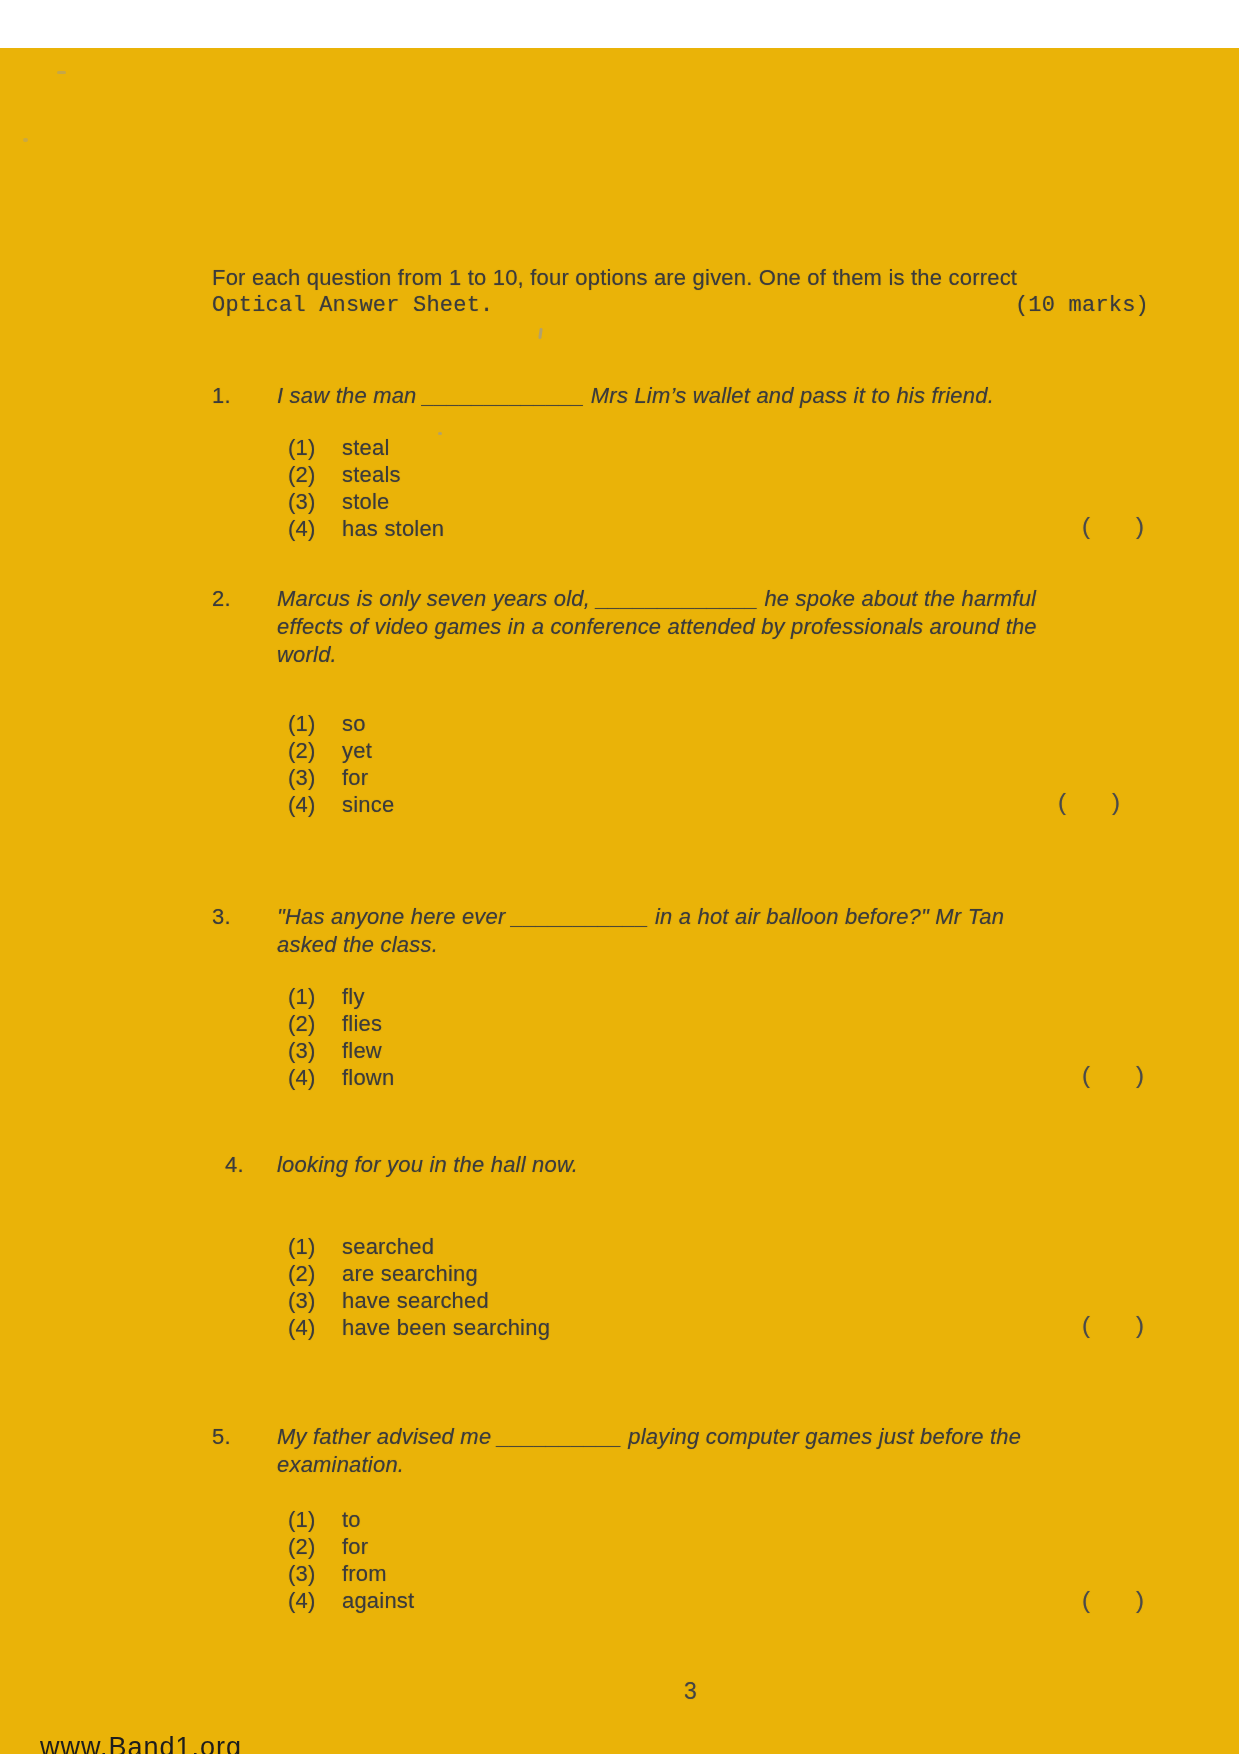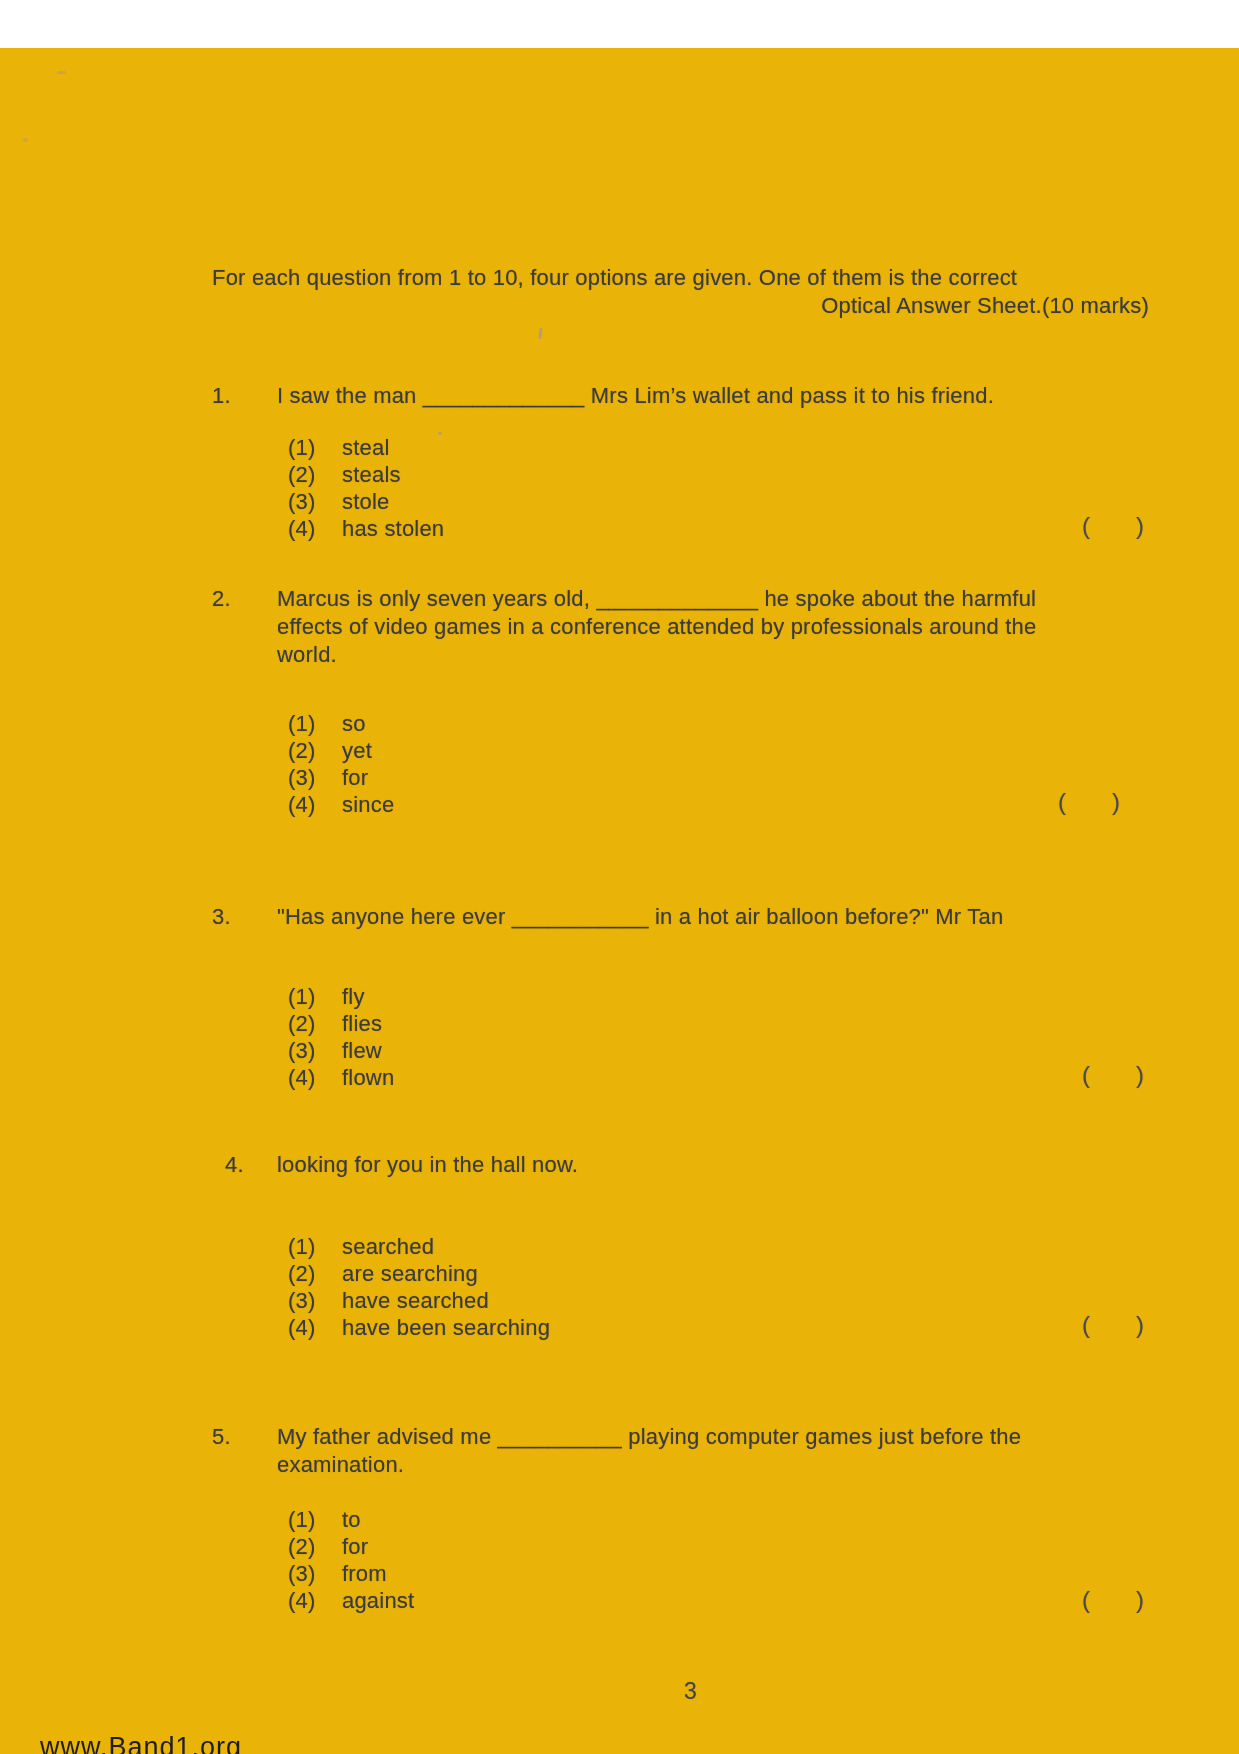--- a/index.html
+++ b/index.html
@@ -25,40 +25,42 @@
     letter-spacing: 0.2px;
   }
   .instructions {
     position: absolute;
     left: 212px;
     top: 216px;
     width: 937px;
   }
   .instr-last {
     display: flex;
-    justify-content: flex-end;
+    justify-content: space-between;
+    font-family: Liberation Mono, monospace;
   }
   .question {
     position: absolute;
     left: 212px;
     width: 937px;
   }
   .q-line-wrap {
     display: flex;
   }
   .q-number {
     width: 65px;
     flex: 0 0 65px;
   }
   .q-number.indent {
     padding-left: 13px;
     box-sizing: border-box;
   }
   .q-text {
     flex: 1 1 auto;
+    font-style: italic;
   }
   .options {
     position: absolute;
     left: 288px;
   }
   .option-row {
     display: flex;
     height: 27px;
   }
   .opt-num {
@@ -182,20 +184,21 @@
   <div class="answer-bracket" style="top:740px; left:1058px">
     <span>(</span>
     <span>)</span>
   </div>
 
   <div class="question scantext" style="top:855px">
     <div class="q-line-wrap">
       <div class="q-number">3.</div>
       <div class="q-text">
         <div>"Has anyone here ever ___________ in a hot air balloon before?" Mr Tan</div>
+        <div>asked the class.</div>
       </div>
     </div>
   </div>
   <div class="options scantext" style="top:935px">
     <div class="option-row">
       <span class="opt-num">(1)</span>
       <span>fly</span>
     </div>
     <div class="option-row">
       <span class="opt-num">(2)</span>

